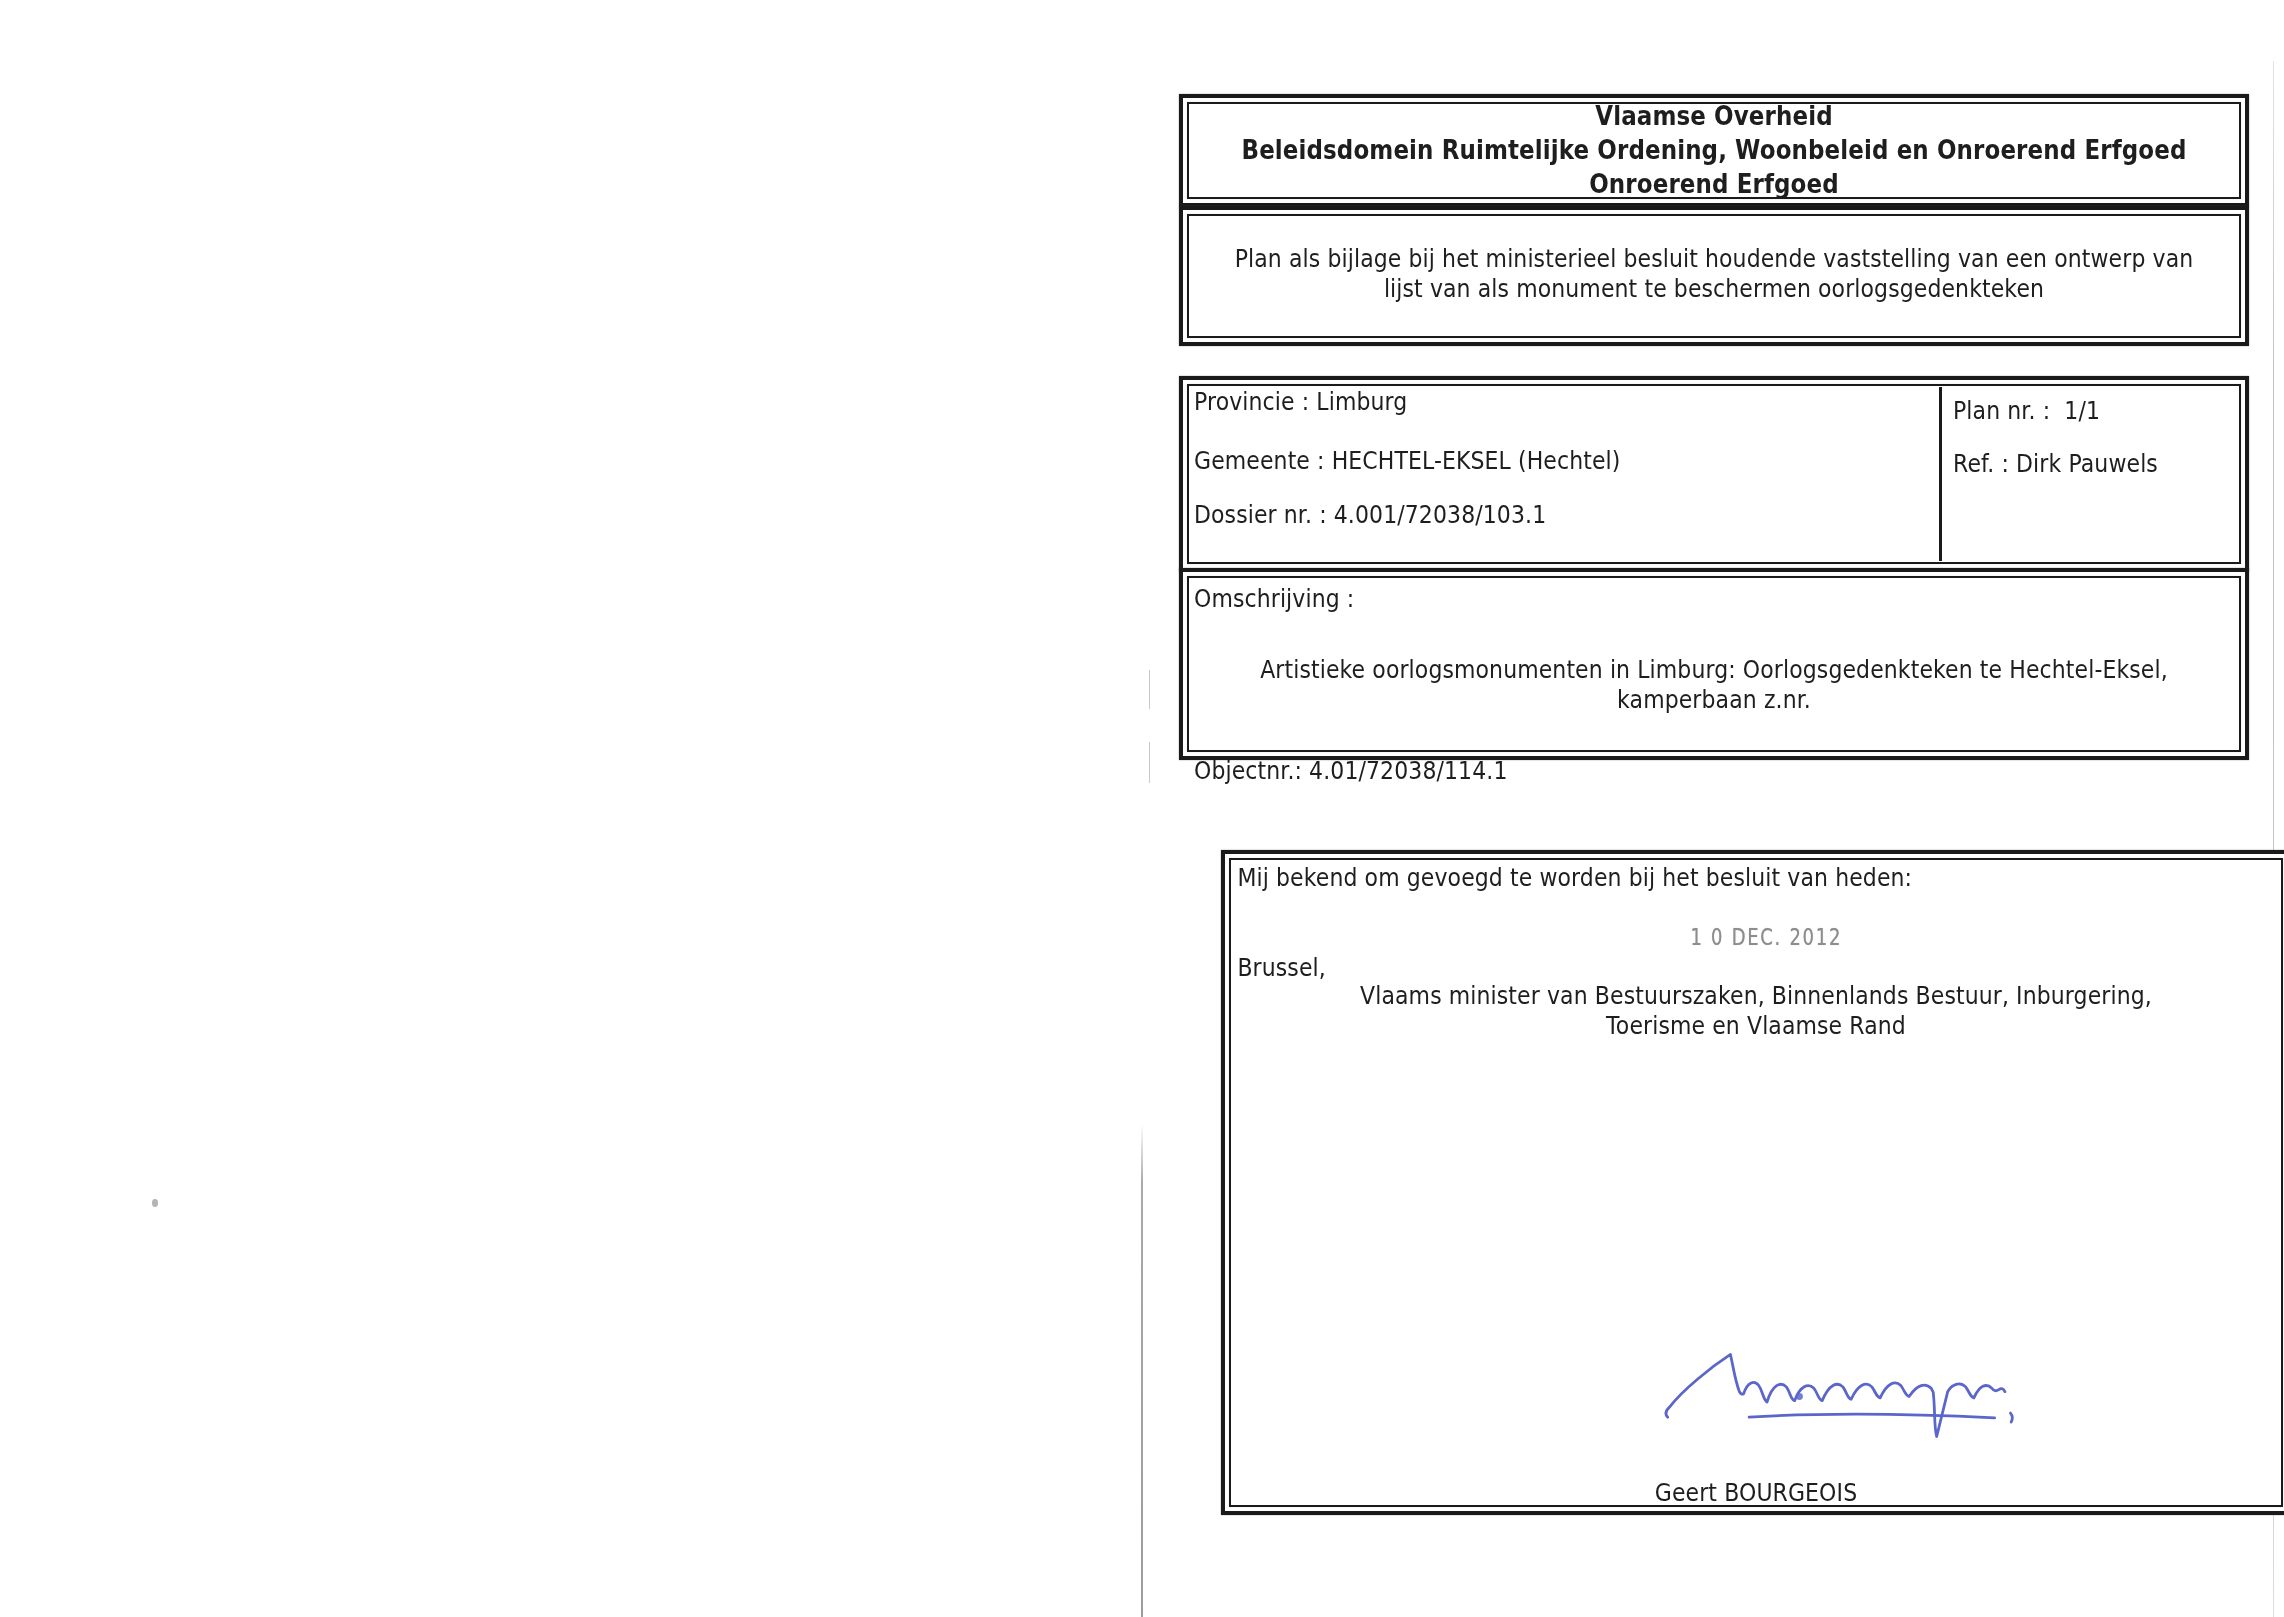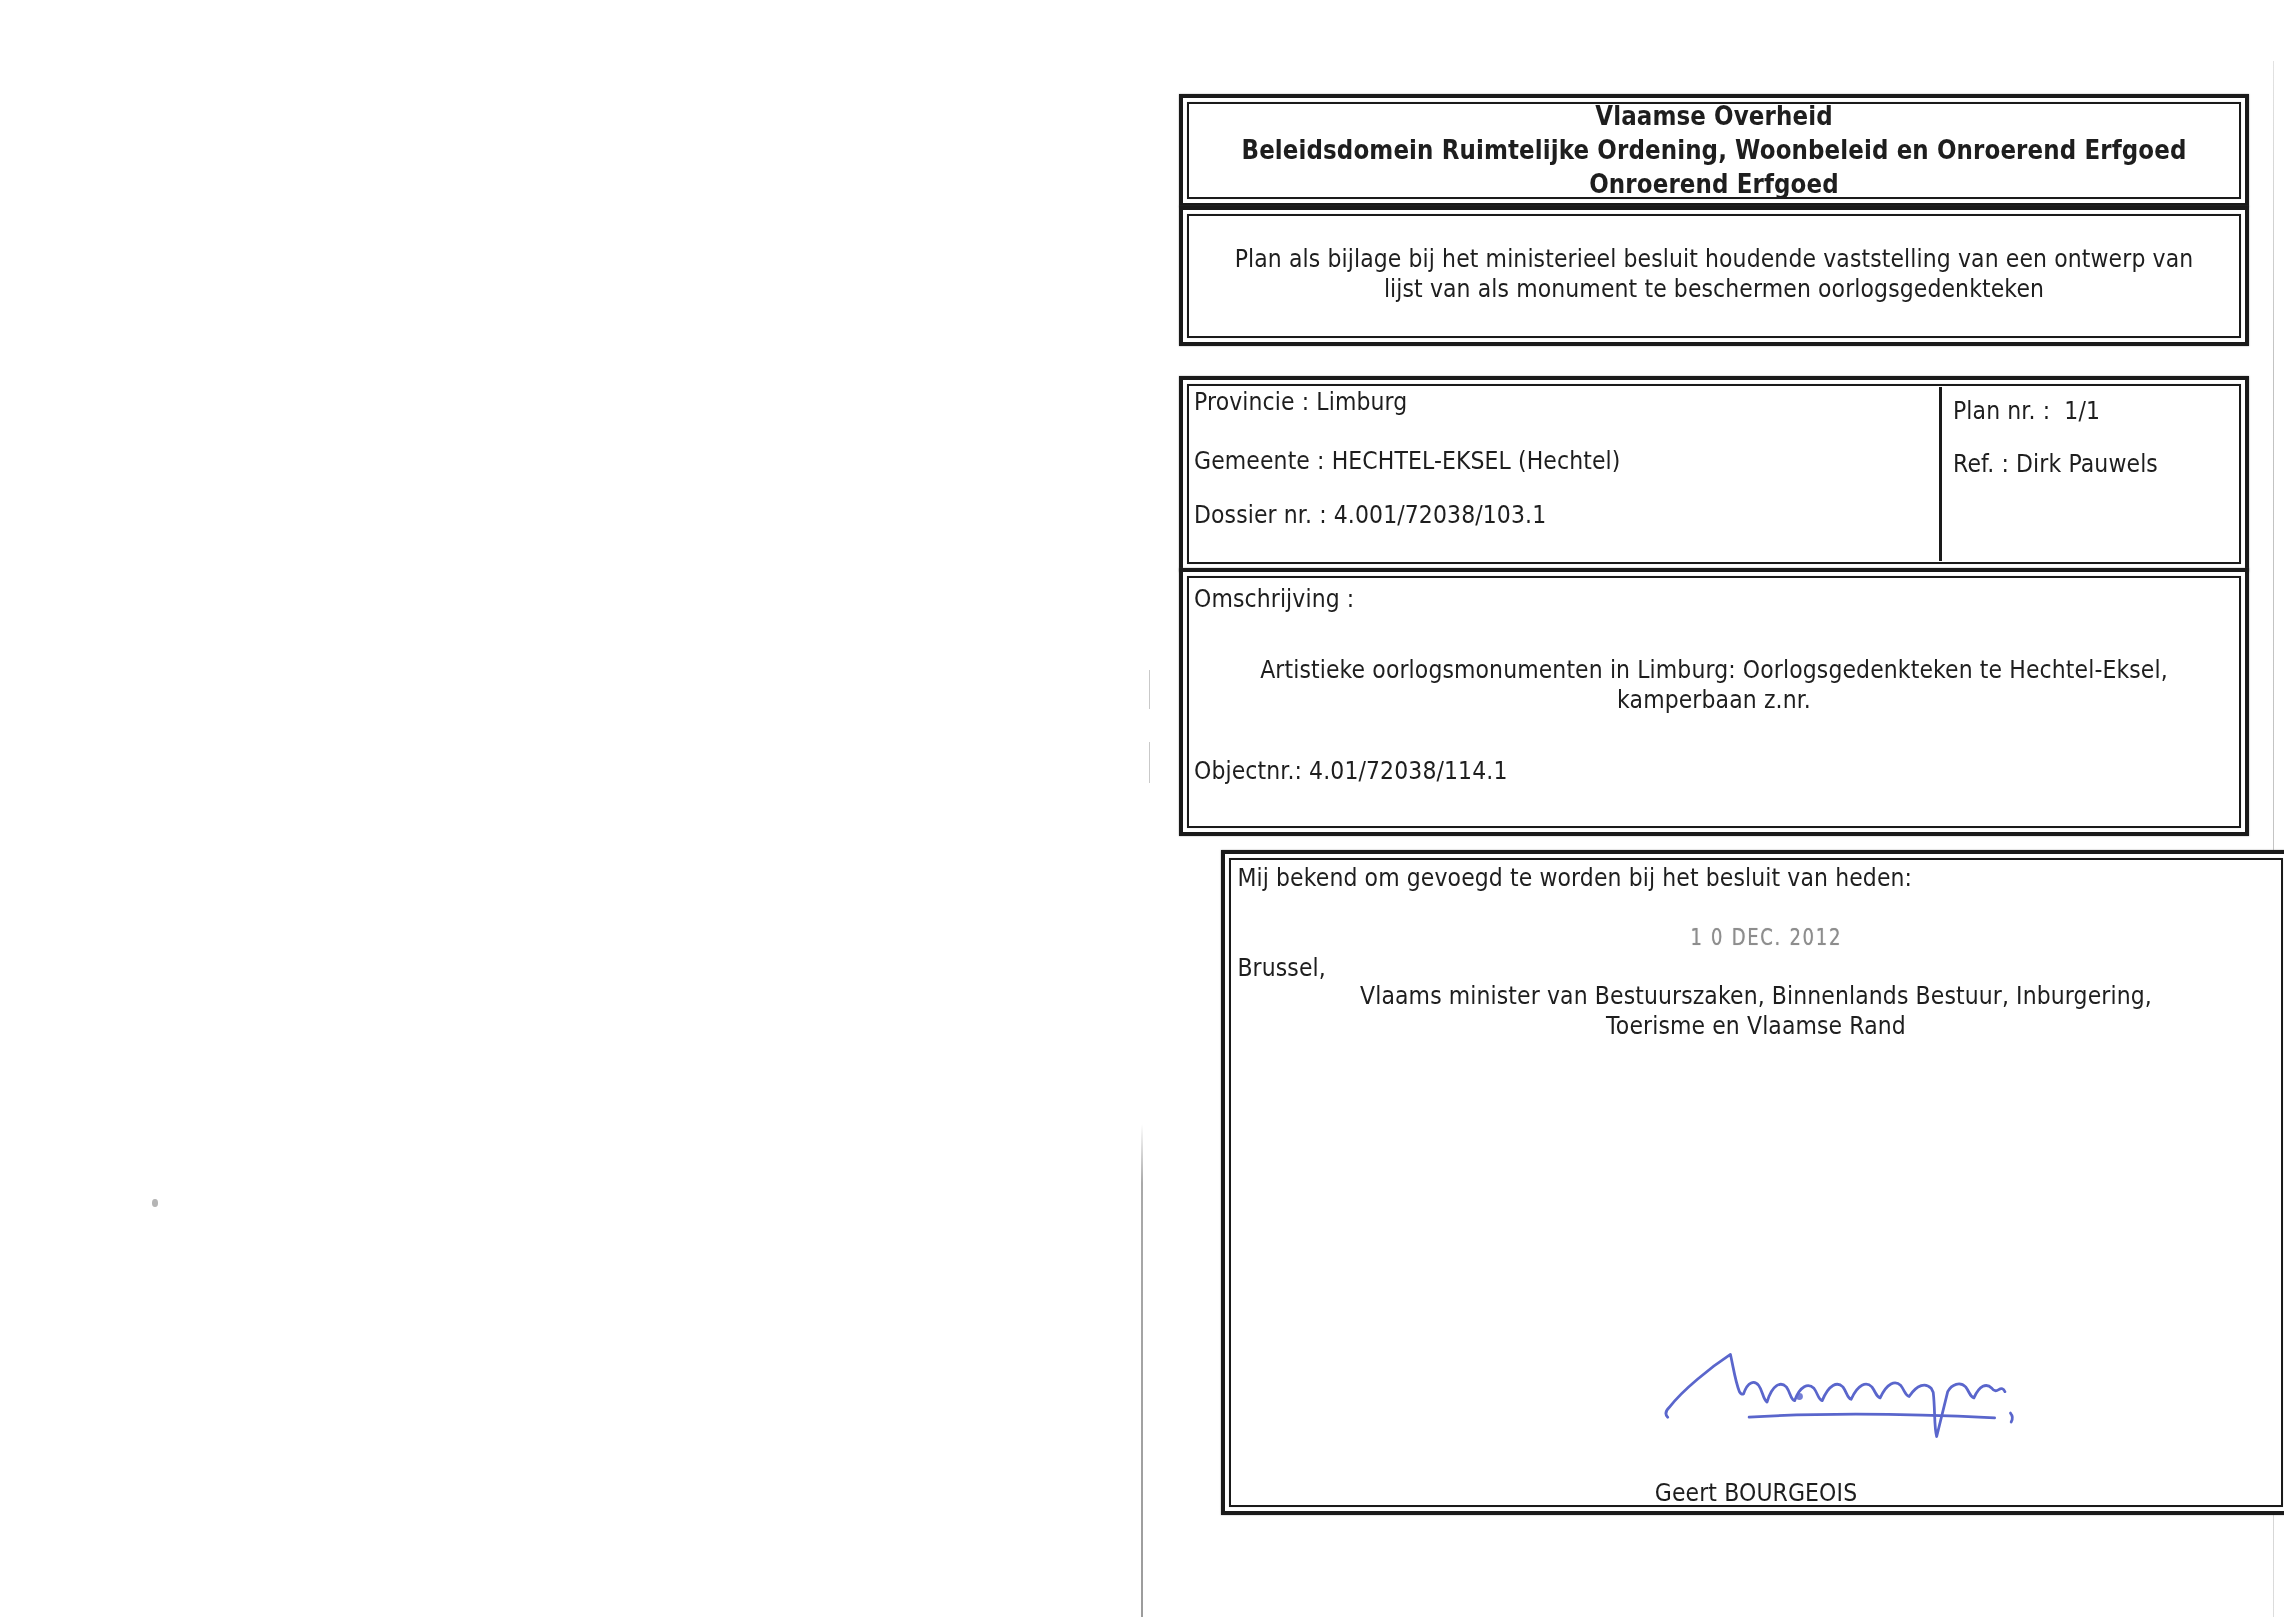--- a/index.html
+++ b/index.html
@@ -67,21 +67,21 @@
   <div class="docbox" style="top:376px;height:196px;">
     <div class="inner"></div>
     <div class="t" style="left:11px;top:5.5px;">Provincie : Limburg</div>
     <div class="t" style="left:11px;top:65px;">Gemeente : HECHTEL-EKSEL (Hechtel)</div>
     <div class="t" style="left:11px;top:119px;">Dossier nr. : 4.001/72038/103.1</div>
     <div class="divider" style="left:756px;"></div>
     <div class="t" style="left:770px;top:14.5px;">Plan nr. :  1/1</div>
     <div class="t" style="left:770px;top:68px;">Ref. : Dirk Pauwels</div>
   </div>
 
-  <div class="docbox" style="top:568px;height:268px;">
+  <div class="docbox" style="top:568px;height:192px;">
     <div class="inner"></div>
     <div class="t" style="left:11px;top:11px;">Omschrijving :</div>
     <div class="t tc" style="top:82px;">Artistieke oorlogsmonumenten in Limburg: Oorlogsgedenkteken te Hechtel-Eksel,</div>
     <div class="t tc" style="top:112px;">kamperbaan z.nr.</div>
     <div class="t" style="left:11px;top:183px;">Objectnr.: 4.01/72038/114.1</div>
   </div>
 
   <div class="docbox" style="top:850px;height:665px;margin-left:42px;">
     <div class="inner"></div>
     <div class="t" style="left:12.4px;top:8.3px;">Mij bekend om gevoegd te worden bij het besluit van heden:</div>

